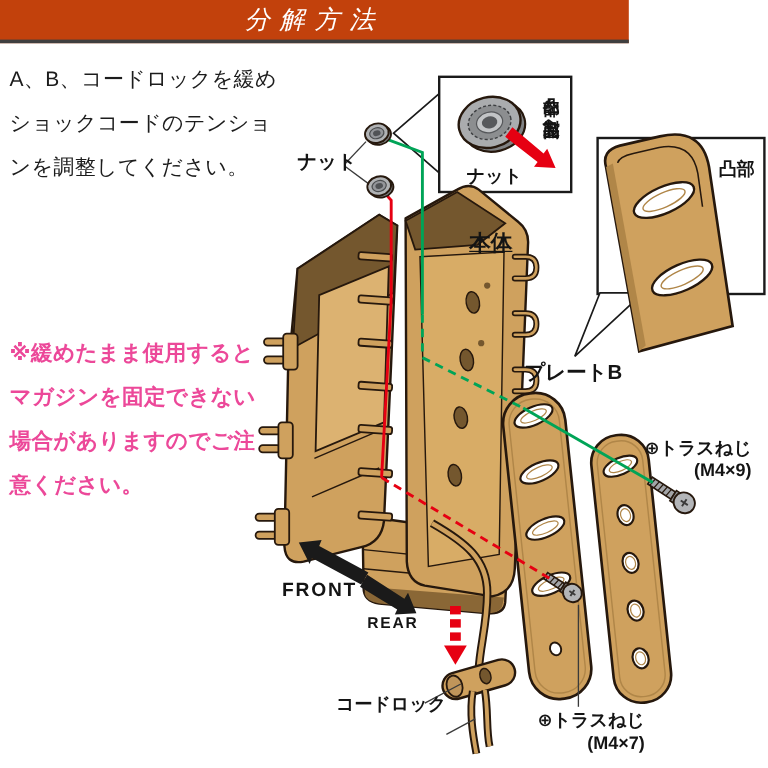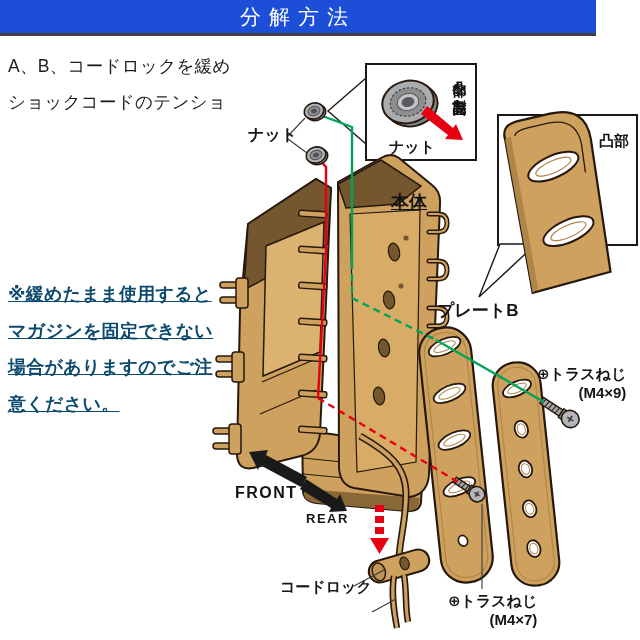--- a/index.html
+++ b/index.html
@@ -1,25 +1,25 @@
 <!DOCTYPE html>
 <html><head>
 <meta charset="utf-8">
 <style>
   html,body{margin:0;padding:0;background:#888;}
   #page{position:relative;width:640px;height:640px;background:#ffffff;overflow:hidden;
         font-family:"Liberation Sans","DejaVu Sans",sans-serif;margin:0 auto;}
-  #header{position:absolute;left:0;top:0;width:596px;height:33px;background:#1d4ed8;
-          border-bottom:3px solid #3f3f3f;}
+  #header{position:absolute;left:0;top:0;width:524px;height:33px;background:#c2410c;
+          border-bottom:3px solid #3f3f3f;font-style:italic;}
   #header .title{display:block;text-align:center;line-height:33px;color:#ffffff;
           font-size:21px;font-weight:500;letter-spacing:8px;}
   #intro{position:absolute;left:8px;top:48px;width:224px;color:#1c1c1c;
          font-size:17.5px;line-height:36.4px;font-weight:500;letter-spacing:0.3px;white-space:nowrap;}
-  #warning{position:absolute;left:8px;top:276px;width:224px;color:#0c4a6e;
-         font-size:18px;line-height:36.6px;font-weight:700;letter-spacing:0.3px;white-space:nowrap;text-decoration:underline;}
+  #warning{position:absolute;left:8px;top:276px;width:224px;color:#ec4899;
+         font-size:18px;line-height:36.6px;font-weight:700;letter-spacing:0.3px;white-space:nowrap;}
   svg#art{position:absolute;left:0;top:0;width:640px;height:640px;}
   .lbl{position:absolute;white-space:nowrap;color:#141414;}
   .jp{font-weight:600;}
   .lbl-nut{left:248px;top:125px;font-size:16px;}
   .lbl-nut-inset{left:389px;top:138px;font-size:15px;}
   .lbl-vert{left:451px;top:70px;font-size:14px;writing-mode:vertical-rl;text-orientation:upright;
             letter-spacing:1px;font-weight:600;}
   .lbl-body{left:391px;top:190px;font-size:18px;text-decoration:underline;}
   .lbl-protrusion{left:599px;top:132px;font-size:15px;}
   .lbl-plate-b{left:437px;top:299px;font-size:17px;}
@@ -37,20 +37,21 @@
 
 <div id="page">
 
   <div id="header">
     <span class="title">分解方法</span>
   </div>
 
   <div id="intro">
     <div>A、B、コードロックを緩め</div>
     <div>ショックコードのテンショ</div>
+    <div>ンを調整してください。</div>
   </div>
   <div id="warning">
     <div>※緩めたまま使用すると</div>
     <div>マガジンを固定できない</div>
     <div>場合がありますのでご注</div>
     <div>意ください。</div>
   </div>
 
   <svg id="art" viewBox="0 0 640 640">
 

